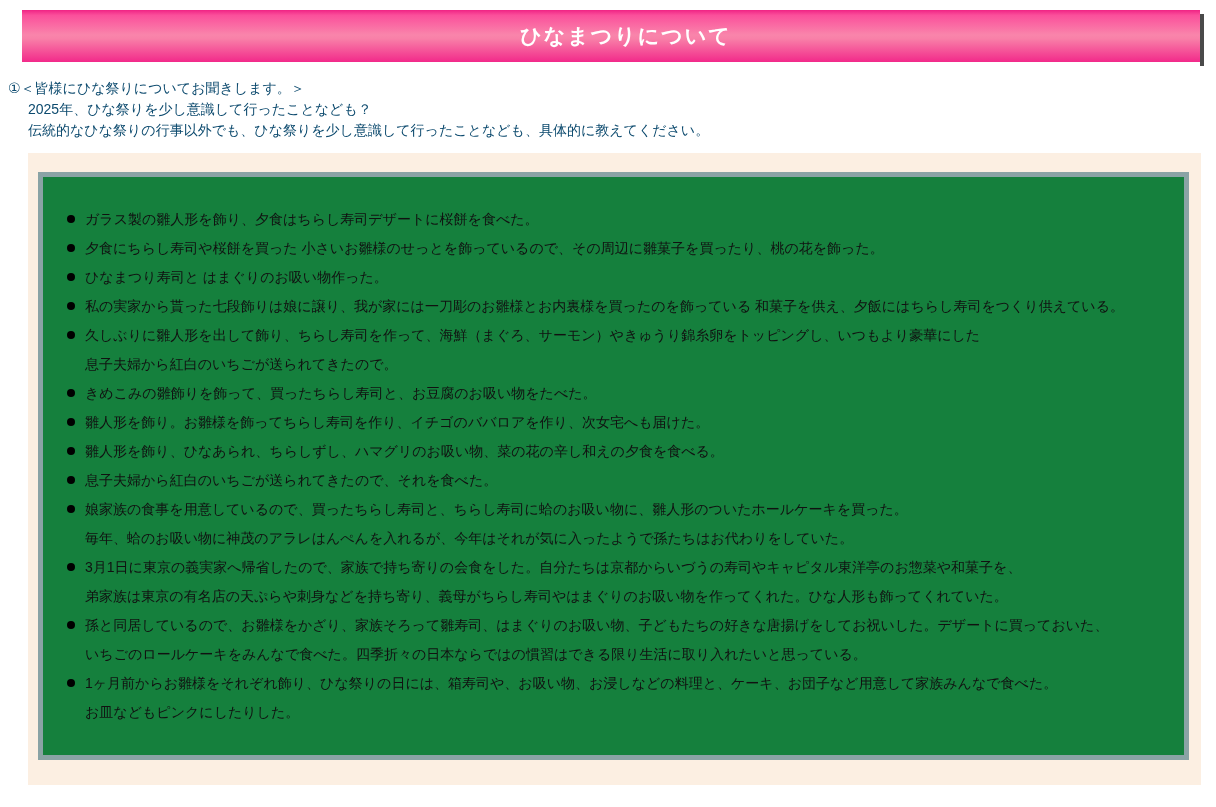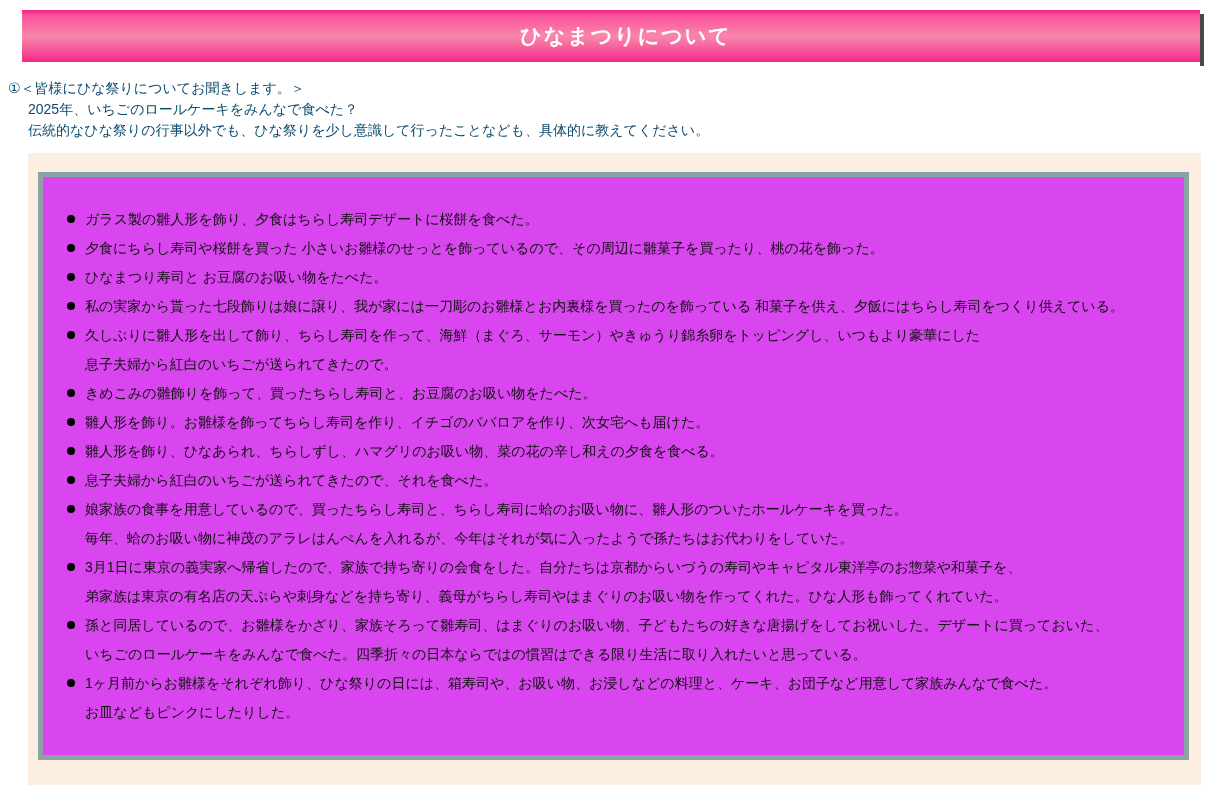--- a/index.html
+++ b/index.html
@@ -37,21 +37,21 @@
   }
   .question .indent { padding-left:20px; }
   .panel {
     margin:12px 0 0 28px;
     width:1173px; height:632px;
     background:#fcefe2;
     padding:19px 0 0 10px;
   }
   .box {
     width:1151px; height:588px;
-    background:#d946ef;
+    background:#15803d;
     border:5px solid #8aa3a5;
     padding:28px 18px 0 24px;
     overflow:hidden;
   }
   .item {
     display:flex;
     align-items:flex-start;
     font-size:14px;
     line-height:29px;
   }
@@ -70,21 +70,21 @@
 <body>
 
 <div class="page">
 
   <div class="title-bar">
     <span class="title">ひなまつりについて</span>
   </div>
 
   <div class="question">
     <div>①＜皆様にひな祭りについてお聞きします。＞</div>
-    <div class="indent">2025年、いちごのロールケーキをみんなで食べた？</div>
+    <div class="indent">2025年、ひな祭りを少し意識して行ったことなども？</div>
     <div class="indent">伝統的なひな祭りの行事以外でも、ひな祭りを少し意識して行ったことなども、具体的に教えてください。</div>
   </div>
 
   <div class="panel">
     <div class="box">
       <div id="list">
           <div class="item">
             <span class="bullet">
               <span class="dot"></span>
             </span>
@@ -98,21 +98,21 @@
             </span>
             <div class="lines">
               <div class="line">夕食にちらし寿司や桜餅を買った 小さいお雛様のせっとを飾っているので、その周辺に雛菓子を買ったり、桃の花を飾った。</div>
             </div>
           </div>
           <div class="item">
             <span class="bullet">
               <span class="dot"></span>
             </span>
             <div class="lines">
-              <div class="line">ひなまつり寿司と お豆腐のお吸い物をたべた。</div>
+              <div class="line">ひなまつり寿司と はまぐりのお吸い物作った。</div>
             </div>
           </div>
           <div class="item">
             <span class="bullet">
               <span class="dot"></span>
             </span>
             <div class="lines">
               <div class="line">私の実家から貰った七段飾りは娘に譲り、我が家には一刀彫のお雛様とお内裏様を買ったのを飾っている 和菓子を供え、夕飯にはちらし寿司をつくり供えている。</div>
             </div>
           </div>

